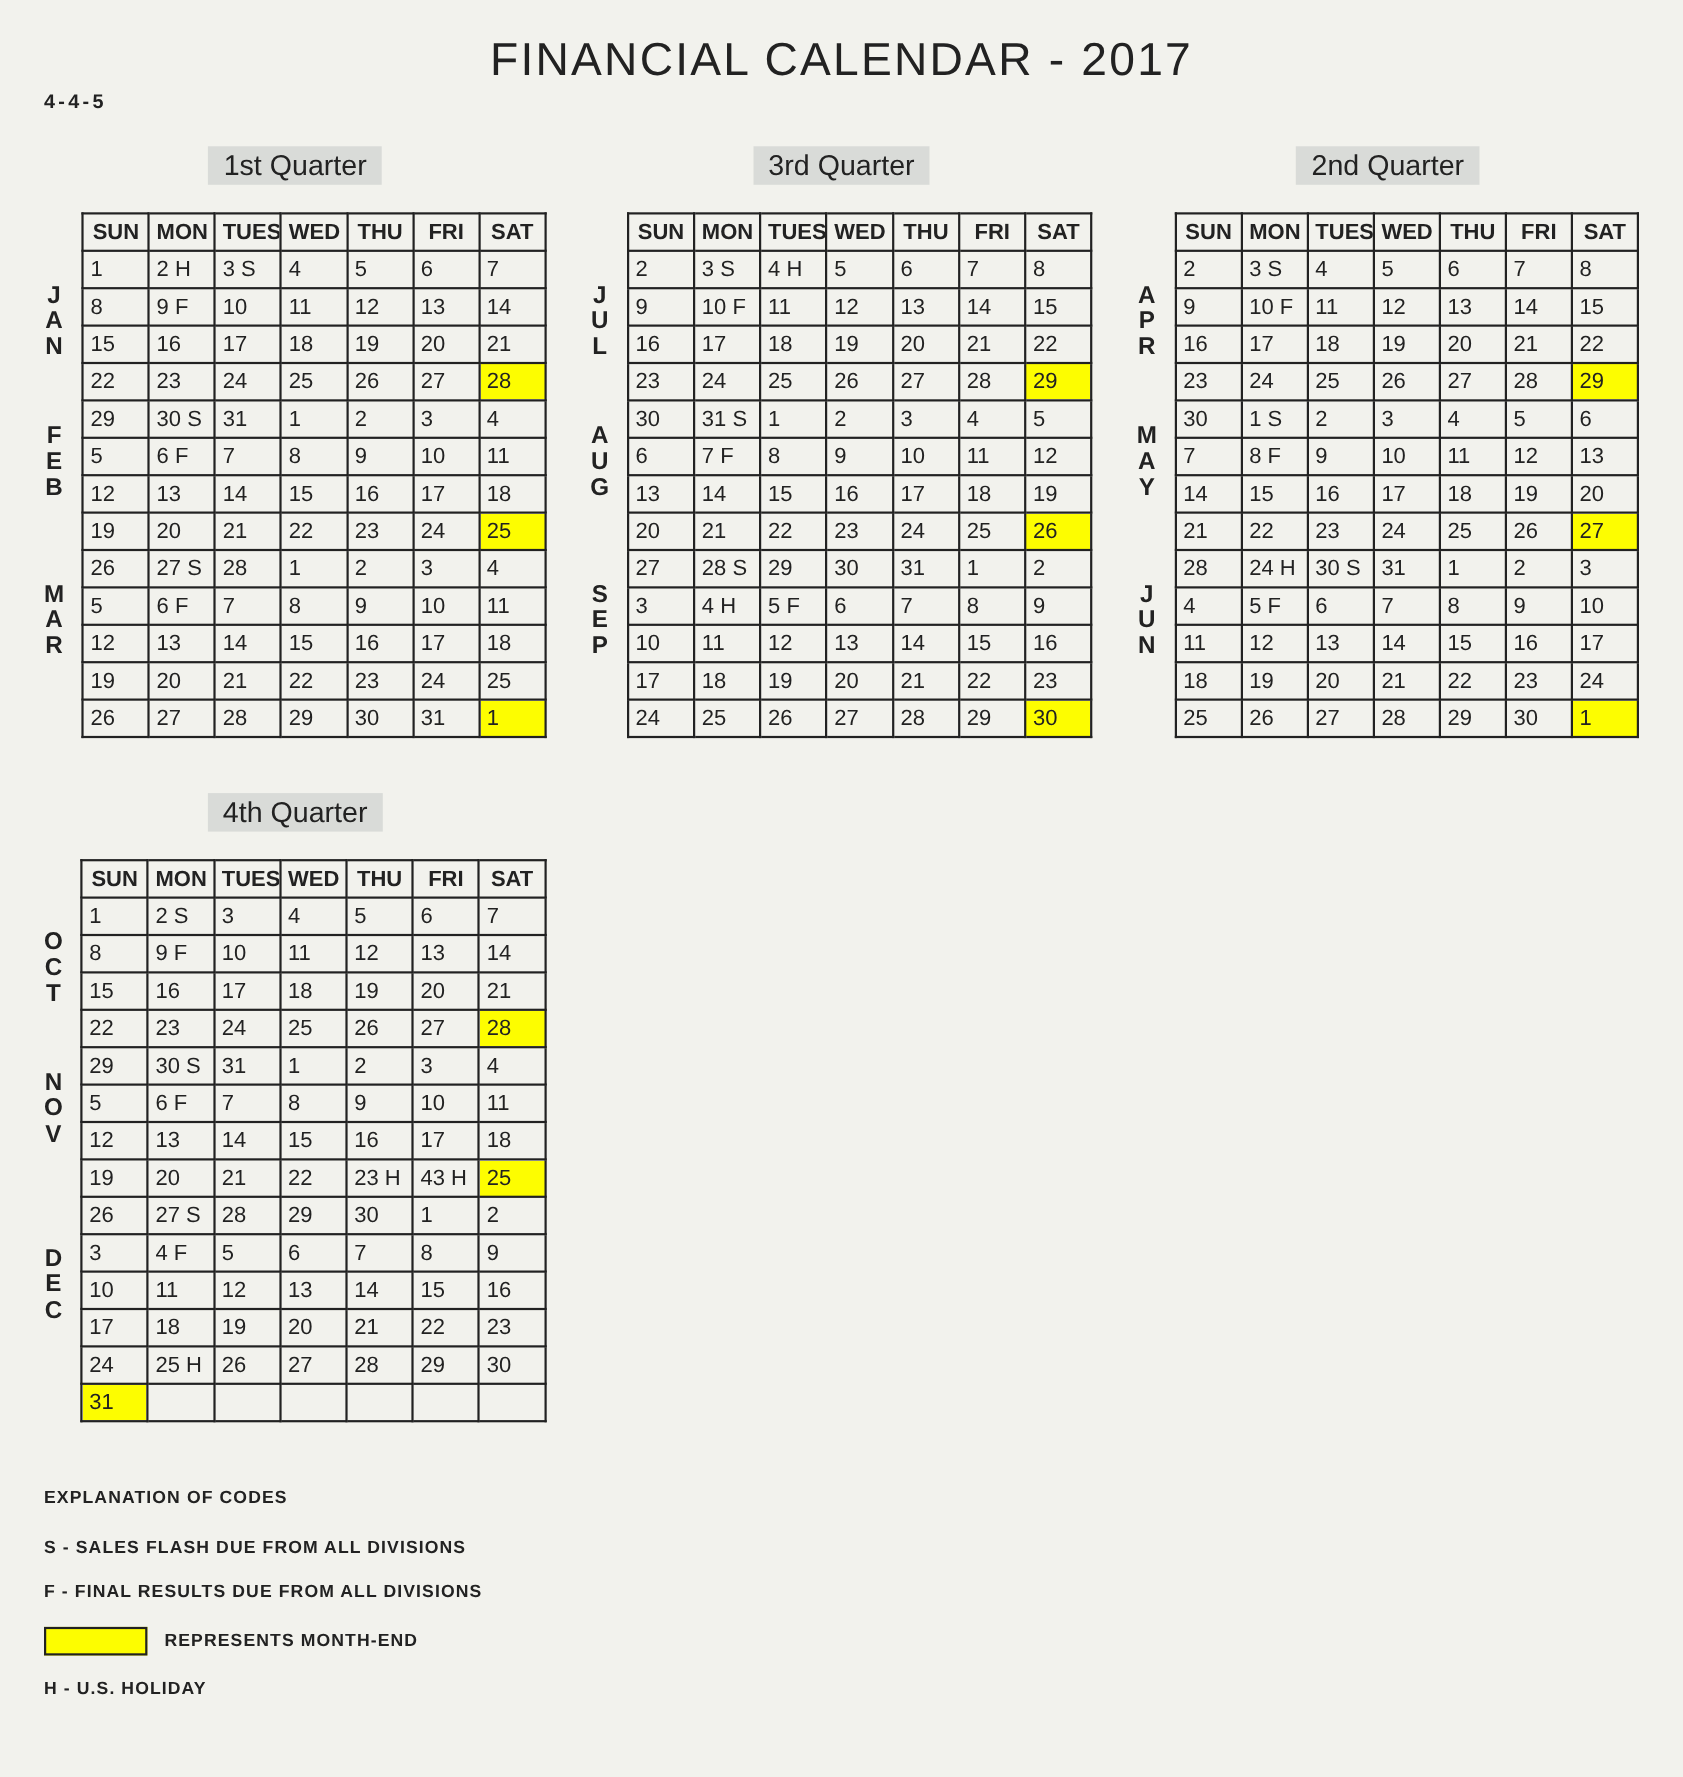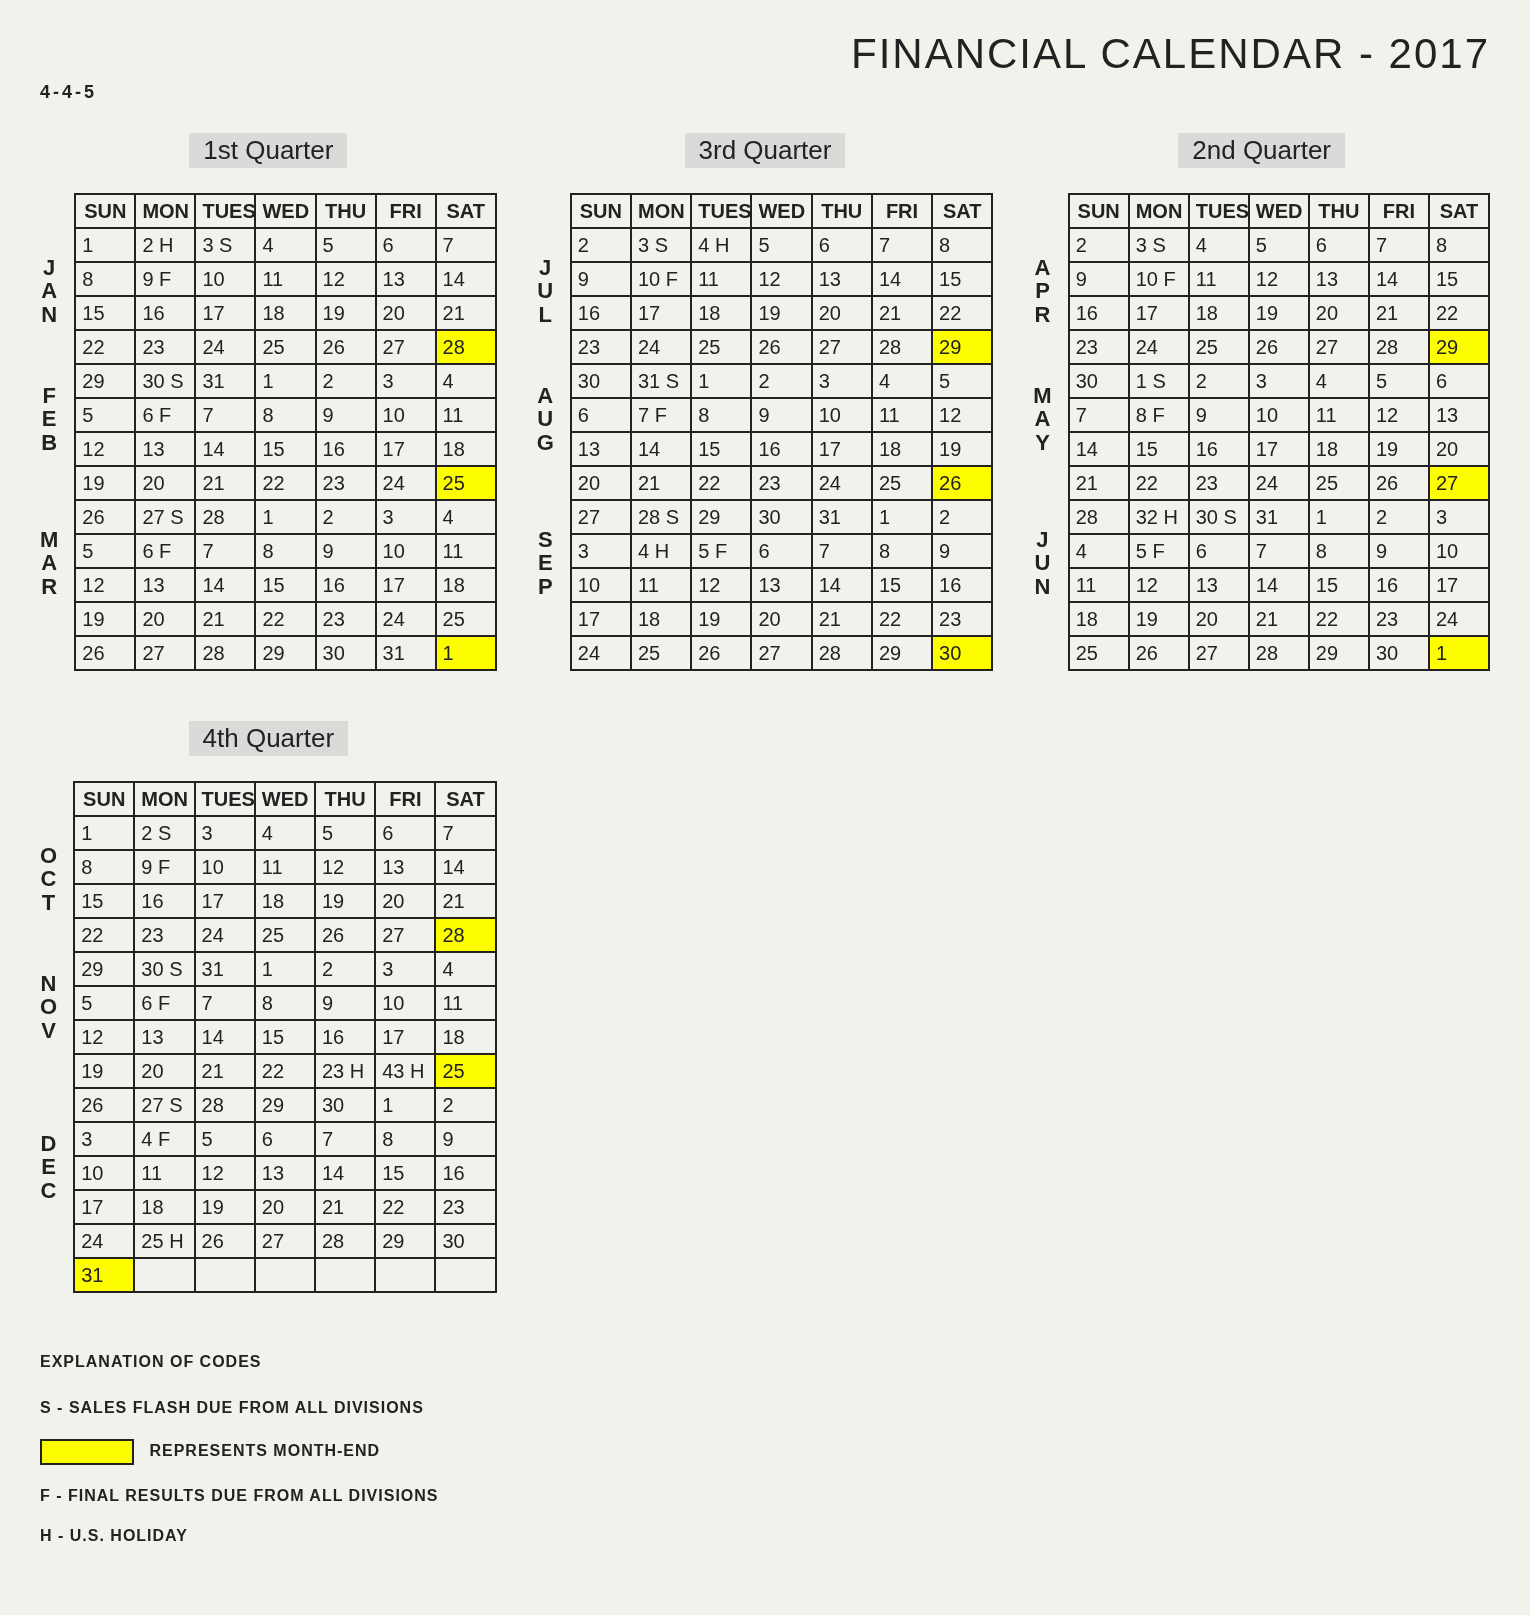--- a/index.html
+++ b/index.html
@@ -1,17 +1,17 @@
 <!DOCTYPE html>
 <html><head>
 <meta charset="utf-8">
 <style>
 html,body{margin:0;padding:0}
 body{background:#f2f2ed;font-family:Arial,Helvetica,sans-serif;color:#222;padding:20px 40px 60px 40px}
-.page-title{text-align:right;font-size:42px;letter-spacing:2px;font-weight:400;margin:10px 0 0 0}
+.page-title{text-align:center;font-size:42px;letter-spacing:2px;font-weight:400;margin:10px 0 0 0}
 .page-sub{font-size:18px;letter-spacing:3px;font-weight:bold;margin:4px 0 30px 0}
 .quarters{display:grid;grid-template-columns:1fr 1fr 1fr;grid-gap:50px 40px}
 .q-title{text-align:center;font-size:26px;margin:0 0 25px 0;background:#d9dbd8;display:inline-block;padding:2px 14px}
 .q-head{text-align:center}
 .cal-wrap{display:flex;flex-direction:row;align-items:flex-start}
 .month-labels{display:flex;flex-direction:column;font-size:22px;font-weight:bold;padding-top:34px}
 .month-labels div{display:flex;flex-direction:column;justify-content:center;align-items:center;line-height:1.05}
 table.cal{border-collapse:collapse;width:100%;table-layout:fixed}
 table.cal th,table.cal td{border:2px solid #222;padding:2px 6px;font-size:20px;text-align:left;height:28px;white-space:nowrap;overflow:hidden}
 table.cal th{font-weight:bold;text-align:center}
@@ -479,21 +479,21 @@
                 <td>22</td>
                 <td>23</td>
                 <td>24</td>
                 <td>25</td>
                 <td>26</td>
                 <td class="hl">27</td>
               </tr>
               <tr>
                 <td style="border: none; padding: 0px;"></td>
                 <td>28</td>
-                <td>32 H</td>
+                <td>24 H</td>
                 <td>30 S</td>
                 <td>31</td>
                 <td>1</td>
                 <td>2</td>
                 <td>3</td>
               </tr>
               <tr>
                 <td style="border: none; padding: 0px;"></td>
                 <td>4</td>
                 <td>5 F</td>
@@ -716,19 +716,19 @@
             </tbody>
           </table>
         </div>
       </div>
     </div>
   </div>
 
 <div class="legend">
   <div class="legend-title">EXPLANATION OF CODES</div>
   <div class="legend-row">S - SALES FLASH DUE FROM ALL DIVISIONS</div>
+  <div class="legend-row">F - FINAL RESULTS DUE FROM ALL DIVISIONS</div>
   <div class="legend-row">
     <span class="swatch"></span>
     <span>REPRESENTS MONTH-END</span>
   </div>
-  <div class="legend-row">F - FINAL RESULTS DUE FROM ALL DIVISIONS</div>
   <div class="legend-row">H - U.S. HOLIDAY</div>
 </div>
 
 </body></html>

